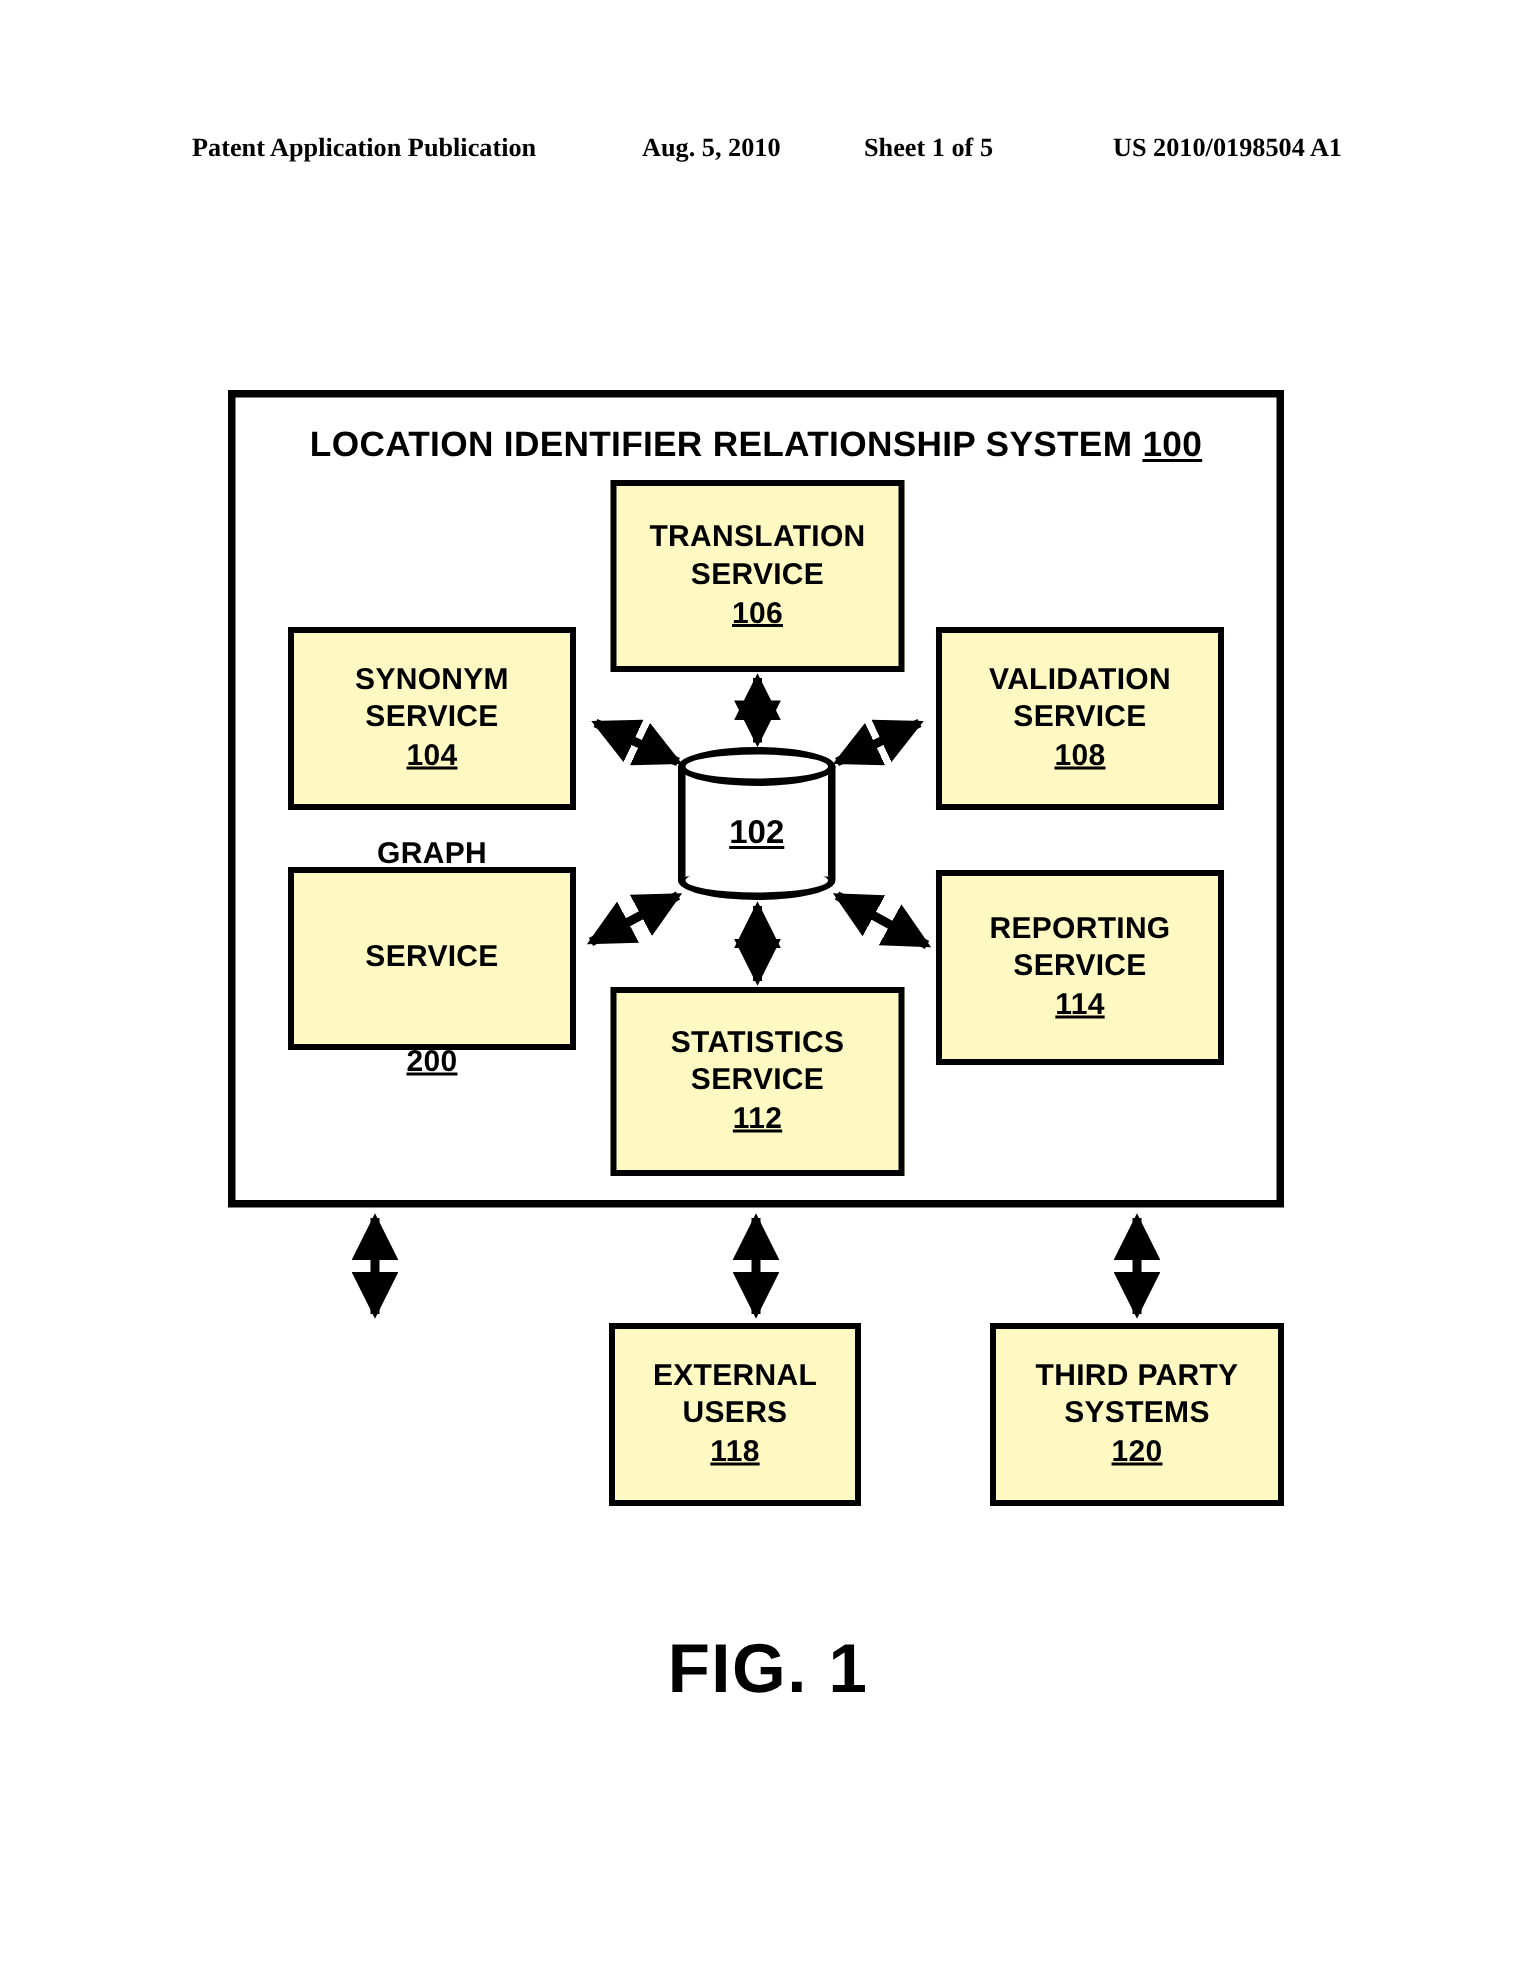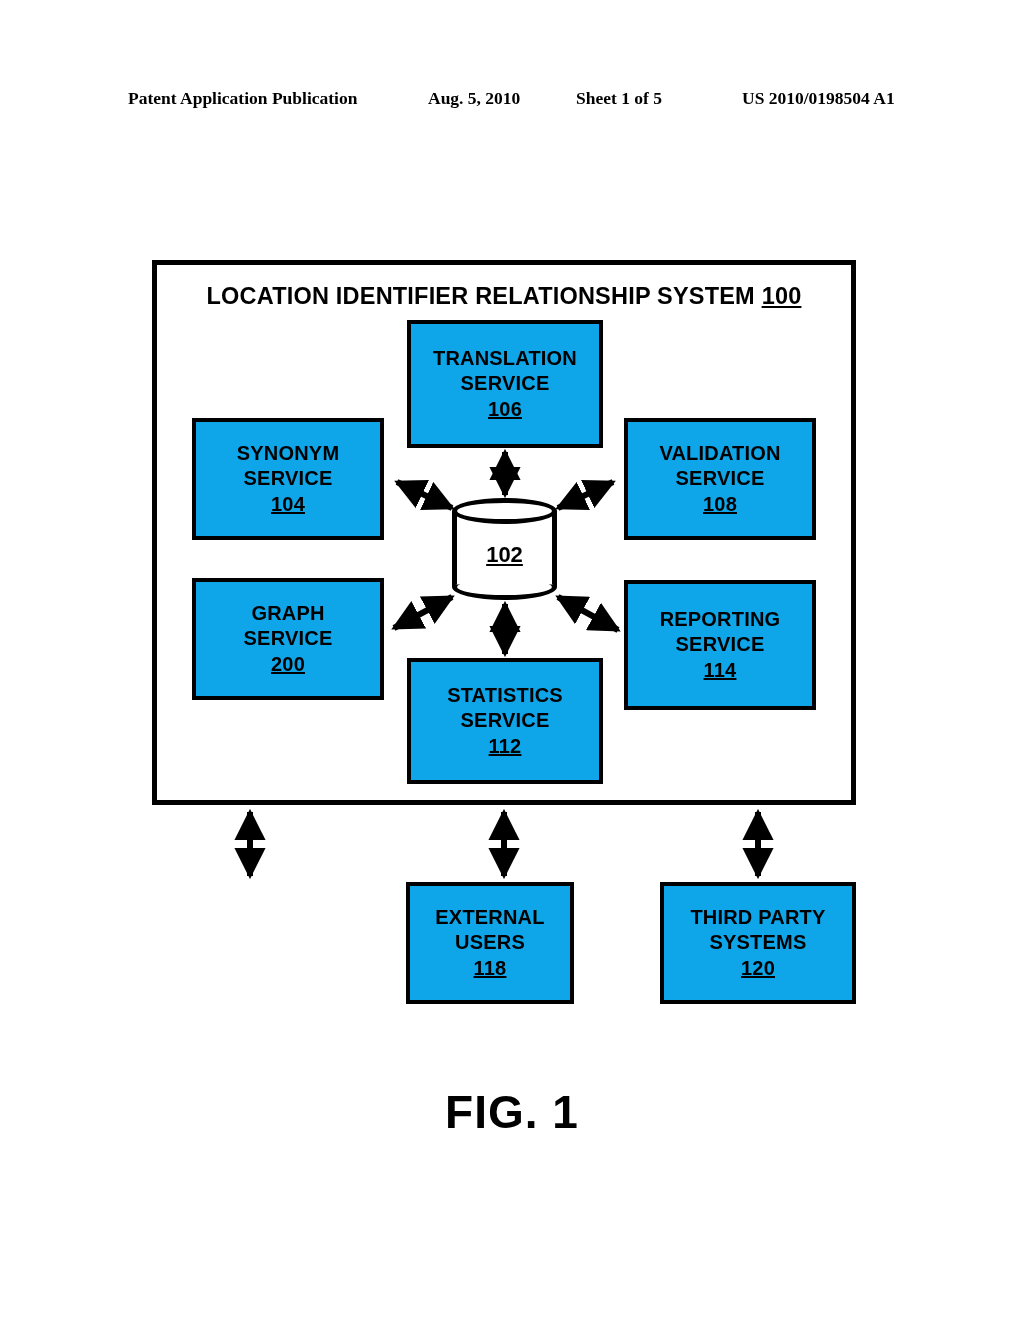--- a/index.html
+++ b/index.html
@@ -64,39 +64,39 @@
     letter-spacing: 0.2px;
     white-space: nowrap;
   }
   .system-title .num { text-decoration: underline; }
 
   
   .node {
     position: absolute;
     border: 4px solid #000;
     box-sizing: border-box;
-    background: #0ea5e9;
+    background: #fef9c3;
     display: flex;
     flex-direction: column;
     align-items: center;
     justify-content: center;
     text-align: center;
     font-size: 20px;
     font-weight: bold;
     line-height: 1.27;
     letter-spacing: 0.2px;
   }
   .node .ln { display: block; white-space: nowrap; }
   .node .num { text-decoration: underline; }
 
   
   .n-translation { left: 407px; top: 320px;  width: 196px; height: 128px; }
   .n-synonym     { left: 192px; top: 418px;  width: 192px; height: 122px; }
   .n-validation  { left: 624px; top: 418px;  width: 192px; height: 122px; }
-  .n-graph       { left: 192px; top: 578px;  width: 192px; height: 122px; }
+  .n-graph       { left: 192px; top: 578px;  width: 192px; height: 122px; gap: 44px; }
   .n-reporting   { left: 624px; top: 580px;  width: 192px; height: 130px; }
   .n-statistics  { left: 407px; top: 658px;  width: 196px; height: 126px; }
 
   
   .n-location  { left: 152px; top: 882px; width: 196px; height: 122px; }
   .n-external  { left: 406px; top: 882px; width: 168px; height: 122px; }
   .n-thirdparty{ left: 660px; top: 882px; width: 196px; height: 122px; }
 
   
   .cylinder {

